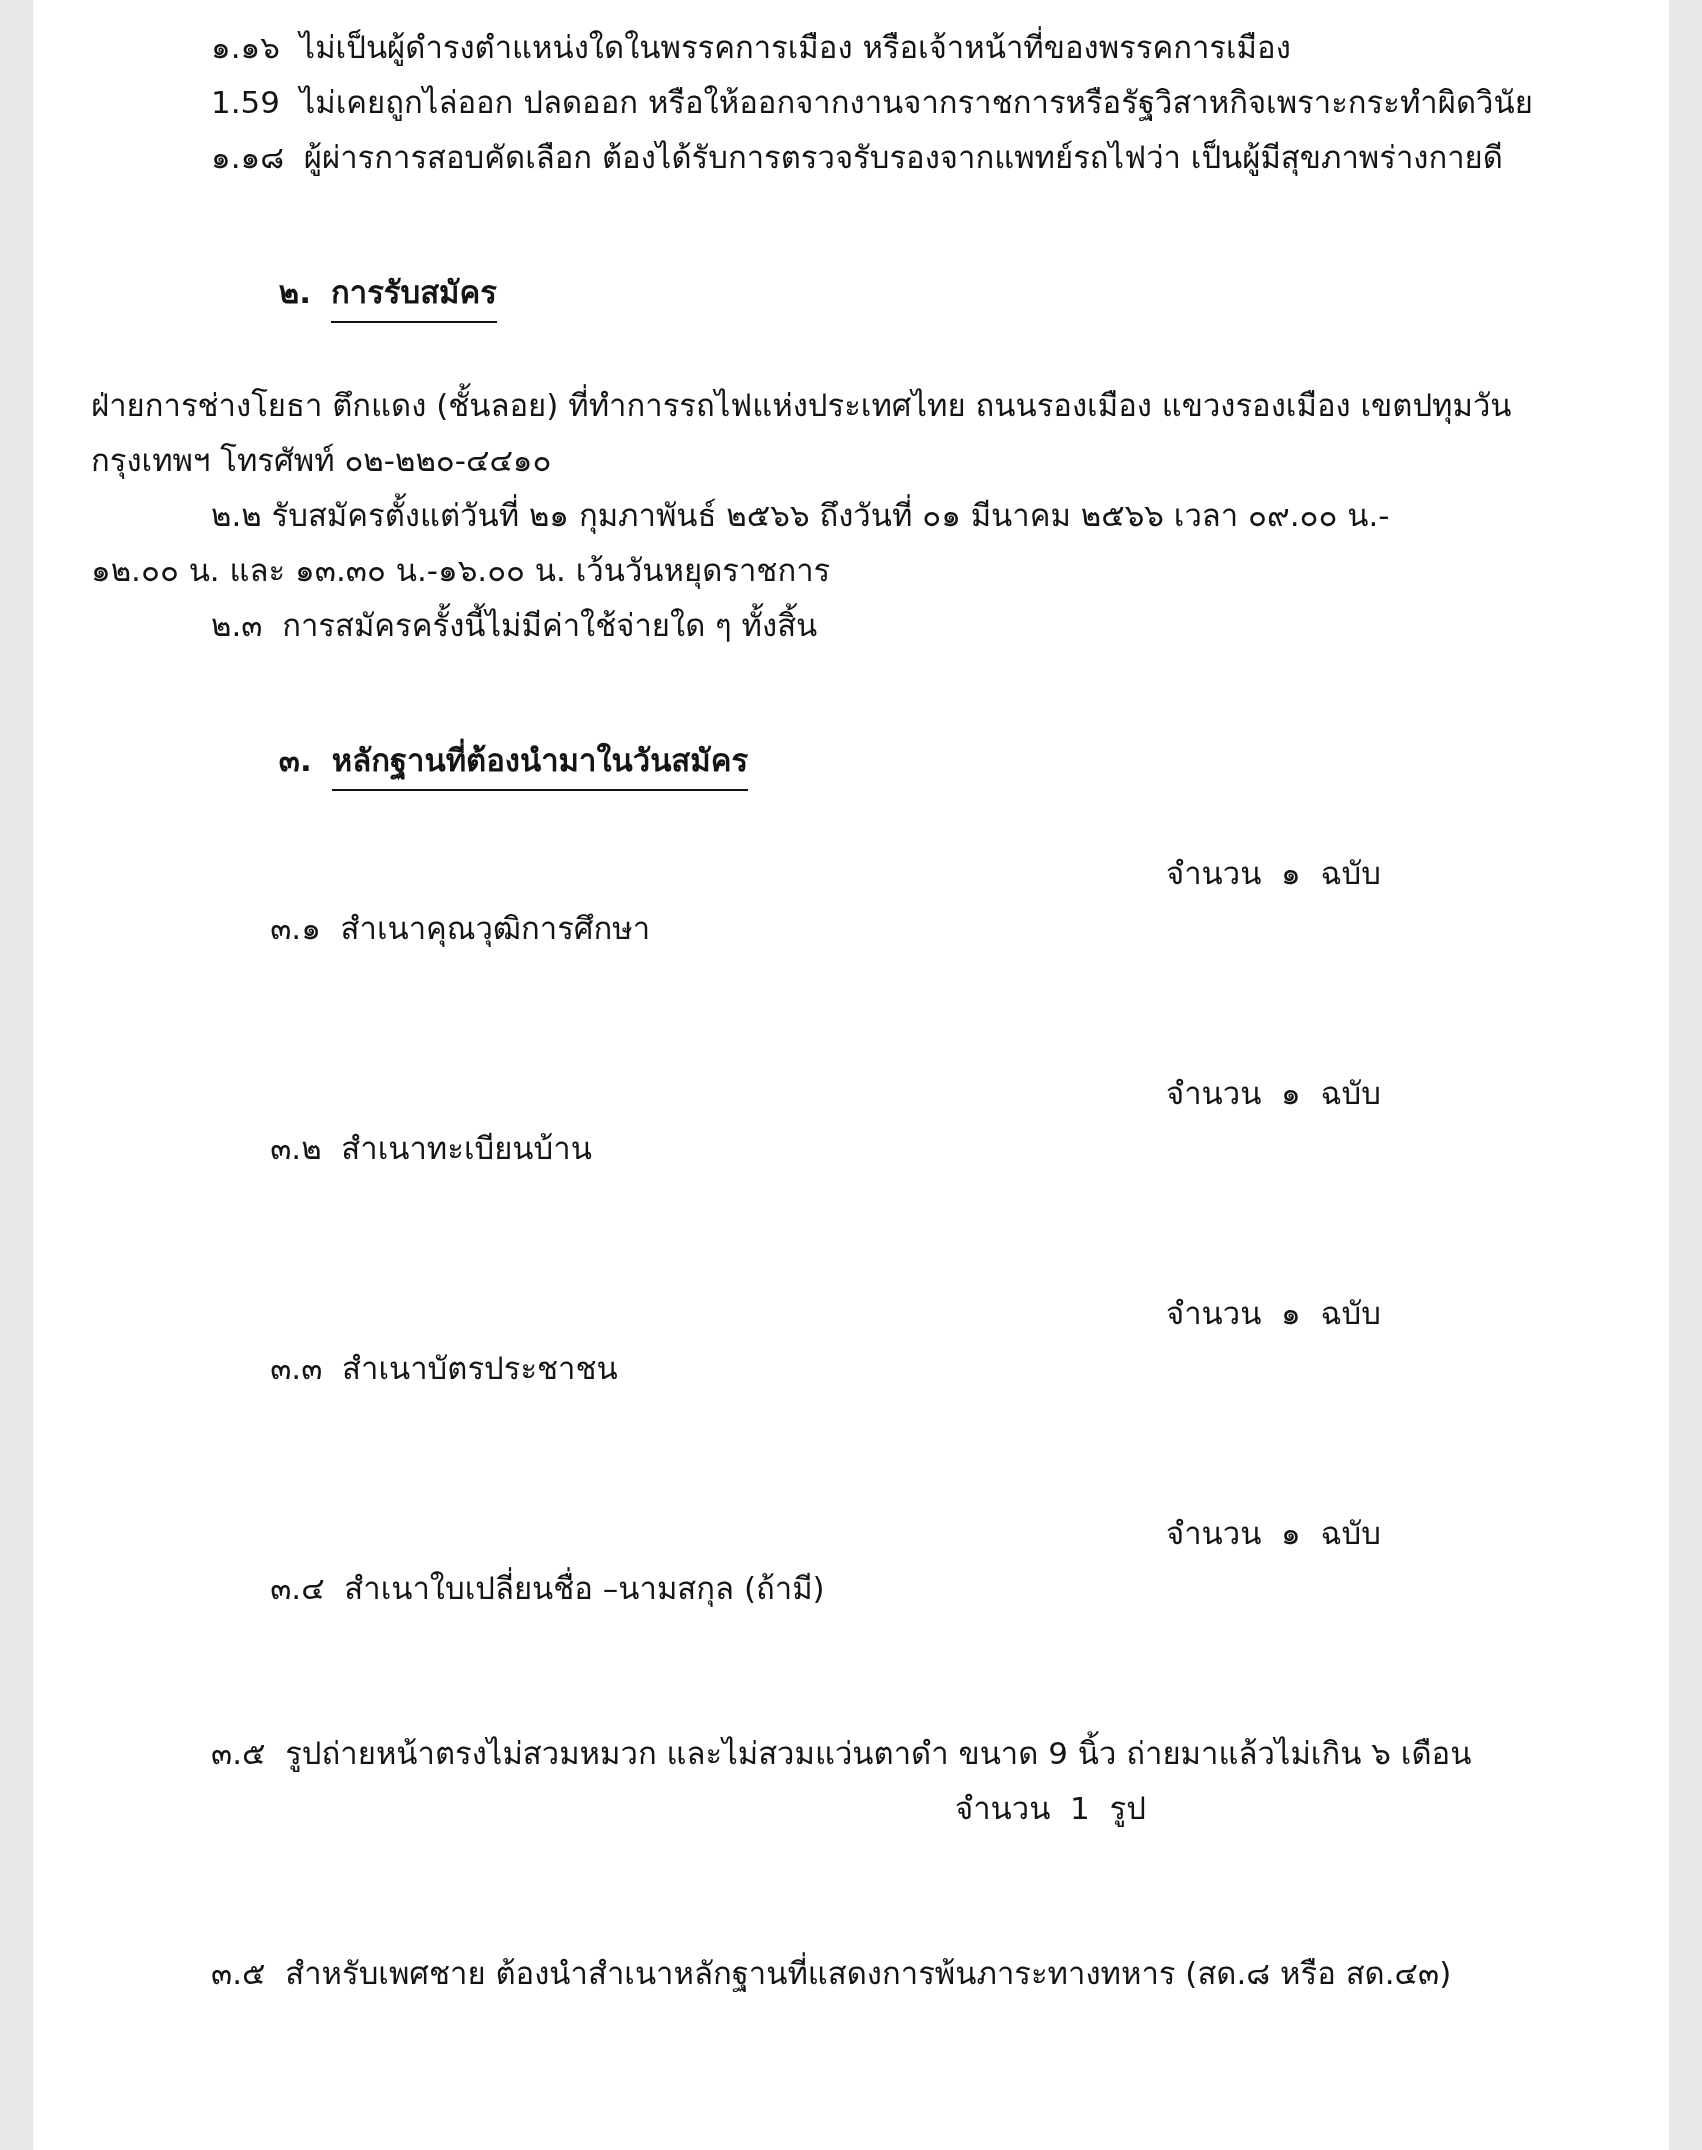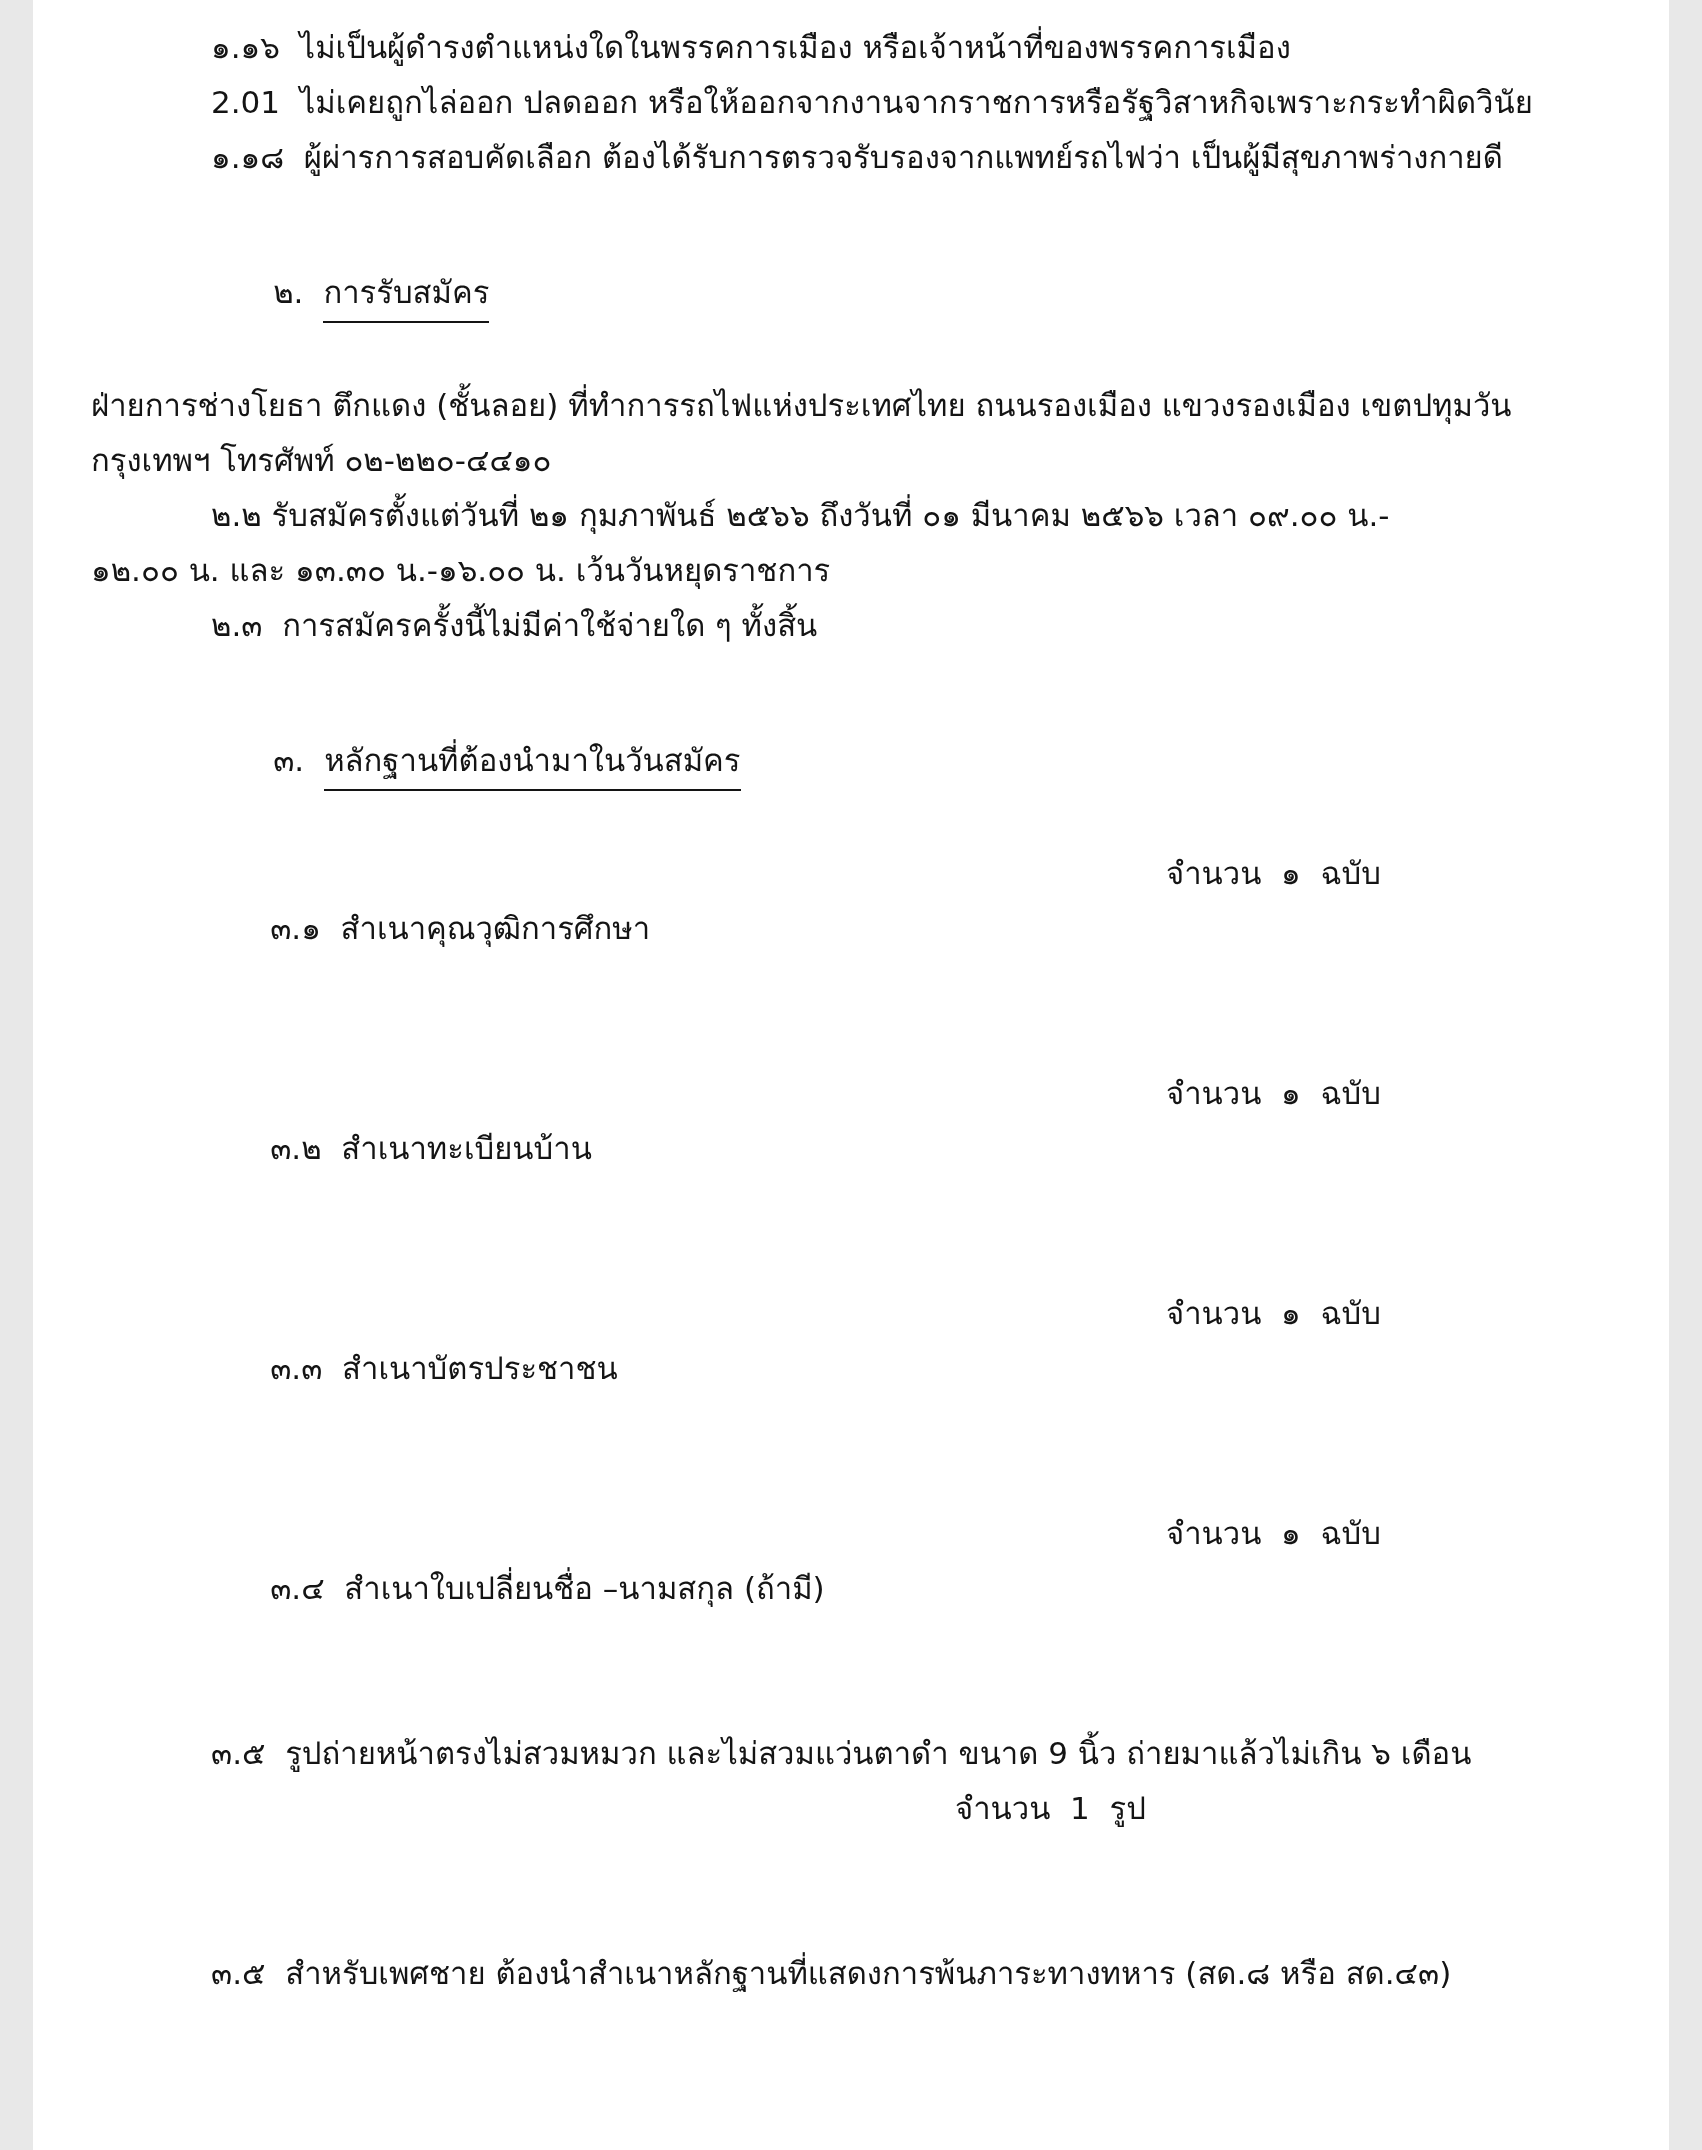--- a/index.html
+++ b/index.html
@@ -26,21 +26,21 @@
     line-height: 55px;
     white-space: pre;
     overflow: visible;
   }
   
   .ind { padding-left: 120px; }
   
   .sec-h {
     margin-top: 25px;
     padding-left: 123px;
-    font-weight: 400;
+    font-weight: 700;
   }
   .sec-h .sec-num { display: inline-block; margin-right: 20px; }
   .sec-h .sec-title {
     display: inline-block;
     border-bottom: 2.3px solid #141414;
     padding-bottom: 0.8px;
   }
   
   .docrow .lbl { display: inline-block; padding-left: 120px; }
   .docrow .qty {
@@ -50,21 +50,21 @@
   }
   .qty-mid { position: absolute; left: 864px; top: 0; }
 </style>
 </head>
 <body>
 
 <div class="page">
   <div class="content">
 
     <div class="line ind">๑.๑๖  ไม่เป็นผู้ดำรงตำแหน่งใดในพรรคการเมือง หรือเจ้าหน้าที่ของพรรคการเมือง</div>
-    <div class="line ind">2.01  ไม่เคยถูกไล่ออก ปลดออก หรือให้ออกจากงานจากราชการหรือรัฐวิสาหกิจเพราะกระทำผิดวินัย</div>
+    <div class="line ind">1.59  ไม่เคยถูกไล่ออก ปลดออก หรือให้ออกจากงานจากราชการหรือรัฐวิสาหกิจเพราะกระทำผิดวินัย</div>
     <div class="line ind">๑.๑๘  ผู้ผ่ารการสอบคัดเลือก ต้องได้รับการตรวจรับรองจากแพทย์รถไฟว่า เป็นผู้มีสุขภาพร่างกายดี</div>
 
     <div class="line sec-h">
       <span class="sec-num">๒.</span><span class="sec-title">การรับสมัคร</span>
     </div>
     <div class="line">ฝ่ายการช่างโยธา ตึกแดง (ชั้นลอย) ที่ทำการรถไฟแห่งประเทศไทย ถนนรองเมือง แขวงรองเมือง เขตปทุมวัน</div>
     <div class="line">กรุงเทพฯ โทรศัพท์ ๐๒-๒๒๐-๔๔๑๐</div>
     <div class="line ind">๒.๒ รับสมัครตั้งแต่วันที่ ๒๑ กุมภาพันธ์ ๒๕๖๖ ถึงวันที่ ๐๑ มีนาคม ๒๕๖๖ เวลา ๐๙.๐๐ น.-</div>
     <div class="line">๑๒.๐๐ น. และ ๑๓.๓๐ น.-๑๖.๐๐ น. เว้นวันหยุดราชการ</div>
     <div class="line ind">๒.๓  การสมัครครั้งนี้ไม่มีค่าใช้จ่ายใด ๆ ทั้งสิ้น</div>

